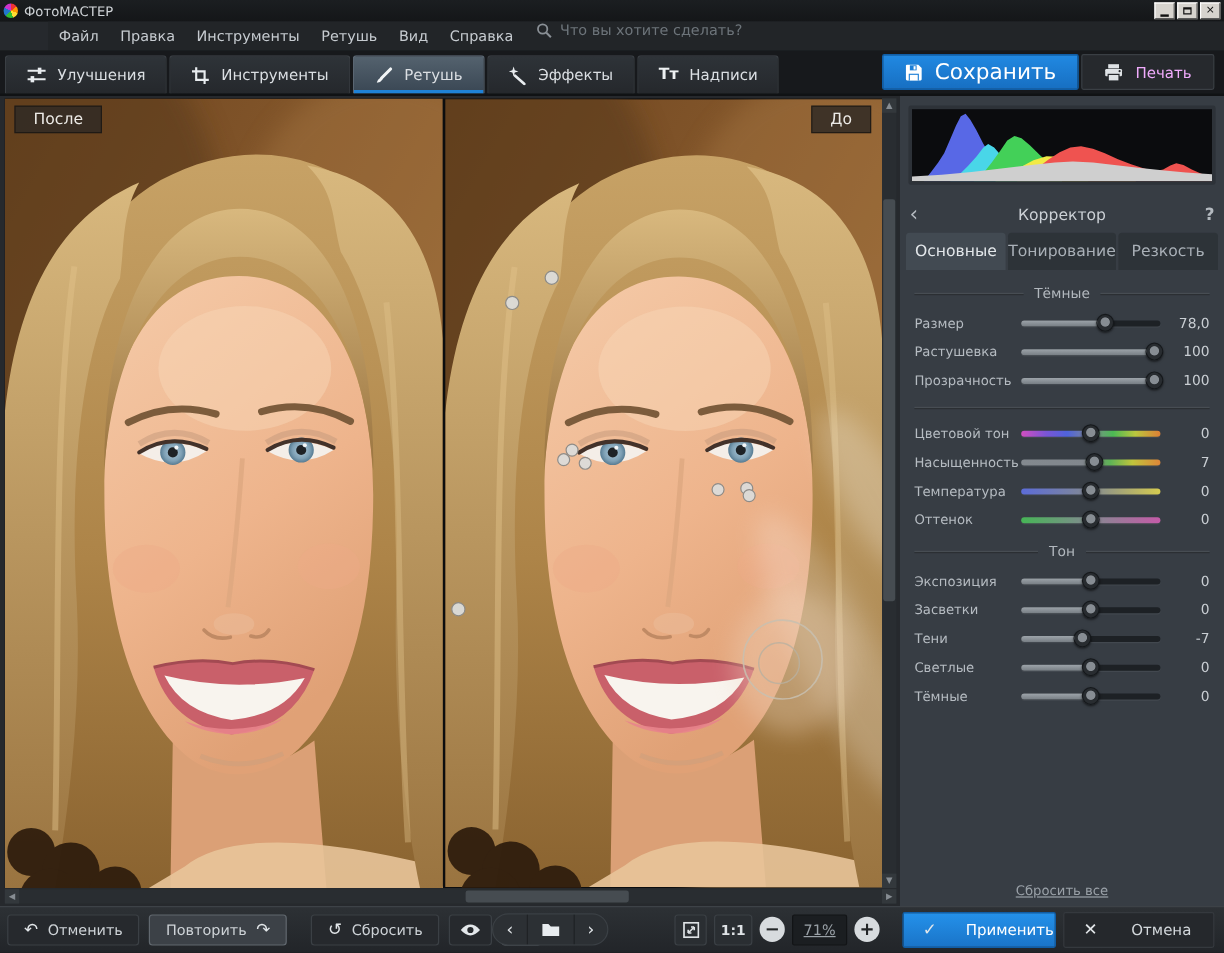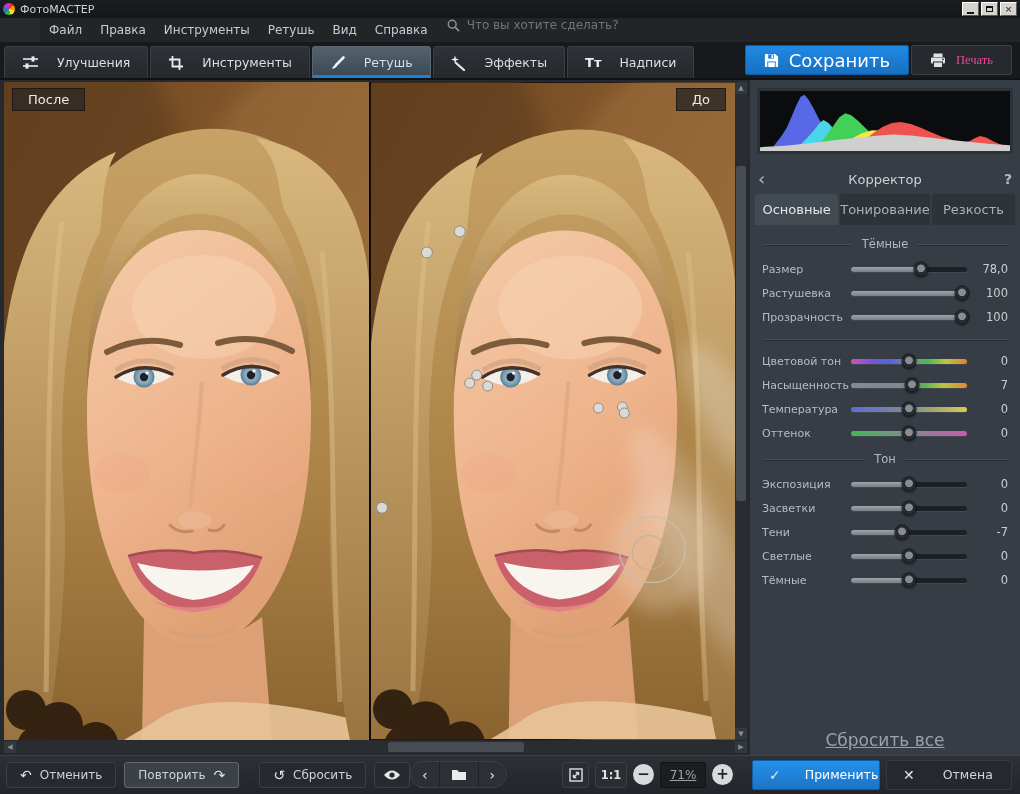--- a/index.html
+++ b/index.html
@@ -23,32 +23,32 @@
   .win-btn .restore-box { display:block; width:7px; height:6px; border:1px solid #111; border-top-width:2px; }
   
   .menubar { position:absolute; left:0; top:18px; width:100%; height:24px; background:#222528;
     display:flex; align-items:flex-start; padding-left:0;margin-left:40px; }
   .menu-item { font-size:12px; color:#c6cbd0; padding:0 9px; height:100%; display:flex; align-items:center; }
   .search { display:flex; align-items:center; gap:7px; margin-left:10px; }
   .search-ph { font-size:12px; color:#6d747a; }
   
   .tabbar { position:absolute; left:0; top:42px; width:100%; height:38px; background:#17191c;
     display:flex; align-items:flex-end; padding:0 0 0 4px; border-bottom:2px solid #101214; }
-  .tab { height:32px; display:flex; align-items:center; gap:18px; padding:0 17px;
+  .tab { height:32px; display:flex; align-items:center; gap:9px; padding:0 17px;
     background:linear-gradient(#2e3338,#25282c); border:1px solid #3a3f44; border-bottom:none;
     border-radius:3px 3px 0 0; margin-right:2px; color:#dbdfe3; font-size:12.5px; }
   .tab.active { background:linear-gradient(#55636f,#3a4document854); background:linear-gradient(#54626e,#394653);
     border-color:#5a6672; box-shadow:inset 0 -3px 0 #1f82d6; }
   .tab-ic { display:flex; align-items:center; }
   .tt-glyph { font-size:13px; font-weight:bold; color:#eef1f3; letter-spacing:0; }
   .tab-actions { margin-left:auto; display:flex; align-items:center; gap:2px; height:100%; padding:4px 8px 4px 0; }
   .btn-save { height:30px; padding:0 18px; background:linear-gradient(#2189e2,#176fc2); border:1px solid #0f5ea8;
     border-radius:2px; color:#fff; font-size:18px; display:flex; align-items:center; gap:10px; }
   .btn-print { height:30px; padding:0 18px; background:#26292d; border:1px solid #3a3f44;
-    border-radius:2px; color:#ec4899; font-size:12.5px; display:flex; align-items:center; gap:10px;font-family:Liberation Serif, serif; }
+    border-radius:2px; color:#f0abfc; font-size:12.5px; display:flex; align-items:center; gap:10px; }
   
   .canvas { position:absolute; left:4px; top:82px; width:731px; height:658px; background:#0c0d0e; }
   .half { position:absolute; top:0; height:658px; overflow:hidden; }
   .half.before { left:0; width:365px; }
   .half.after  { left:367px; width:364px; }
   .tag { position:absolute; top:6px; background:rgba(48,42,37,.85); border:1px solid rgba(15,13,11,.6);
     color:#eceae6; font-size:13px; padding:3px 15px; }
   .tag.before { right:9px; } .tag.after { left:8px; }
   
   .vscroll { position:absolute; left:735px; top:82px; width:12px; height:658px; background:#292d31; }
@@ -86,21 +86,21 @@
     background:linear-gradient(#9da4aa,#777e84); }
   .strack.hue { background:linear-gradient(90deg,#d24ec0,#7a55d6 18%,#4f63dc 33%,#7f8a92 50%,#4cb954 66%,#bac73e 82%,#dd7f35); }
   .strack.saturation { background:linear-gradient(90deg,#83898f,#81878d 45%,#5fb356 64%,#c0c43c 80%,#de8638); }
   .strack.temperature { background:linear-gradient(90deg,#5c6cd8,#838a92 50%,#d6cc50); }
   .strack.tint { background:linear-gradient(90deg,#46b556,#848a91 50%,#c45ba8); }
   .sthumb { position:absolute; top:50%; width:15px; height:15px; transform:translate(-50%,-50%); border-radius:50%;
     background:radial-gradient(circle at 50% 45%, #878d93 0 3.5px, #282c30 4.2px 100%);
     border:1px solid #15181b; box-shadow:0 1px 2px rgba(0,0,0,.6); }
   .sval { width:32px; text-align:right; font-size:11.5px; color:#c9ced3; }
   .reset-all { position:absolute; bottom:5px; left:0; width:100%; text-align:center; }
-  .reset-all a { font-size:17px; color:#9aa1a8; text-decoration:underline; cursor:pointer; }
+  .reset-all a { font-size:11px; color:#9aa1a8; text-decoration:underline; cursor:pointer; }
   
   .toolbar { position:absolute; left:0; top:755px; width:1020px; height:39px;
     background:linear-gradient(#2d3135,#222529); box-shadow:inset 0 1px 0 #3d4247; }
   .tb-group { position:absolute; top:0; height:39px; display:flex; align-items:center; gap:8px; }
   .tb-left { left:6px; } .tb-nav-g { left:410px; } .tb-zoom { left:562px; gap:6px; } .tb-right { left:752px; gap:6px; }
   .tb-btn { height:26px; background:#26292d; border:1px solid #3b4045; border-radius:3px; color:#ced3d7;
     font-size:12px; display:flex; align-items:center; gap:8px; padding:0 13px; }
   .tb-btn.redo { background:#3c4147; border-color:#61686f; }
   .tb-btn.icon-only { padding:0 8px; }
   .gi { font-size:14px; line-height:1; color:#e3e7ea; }

